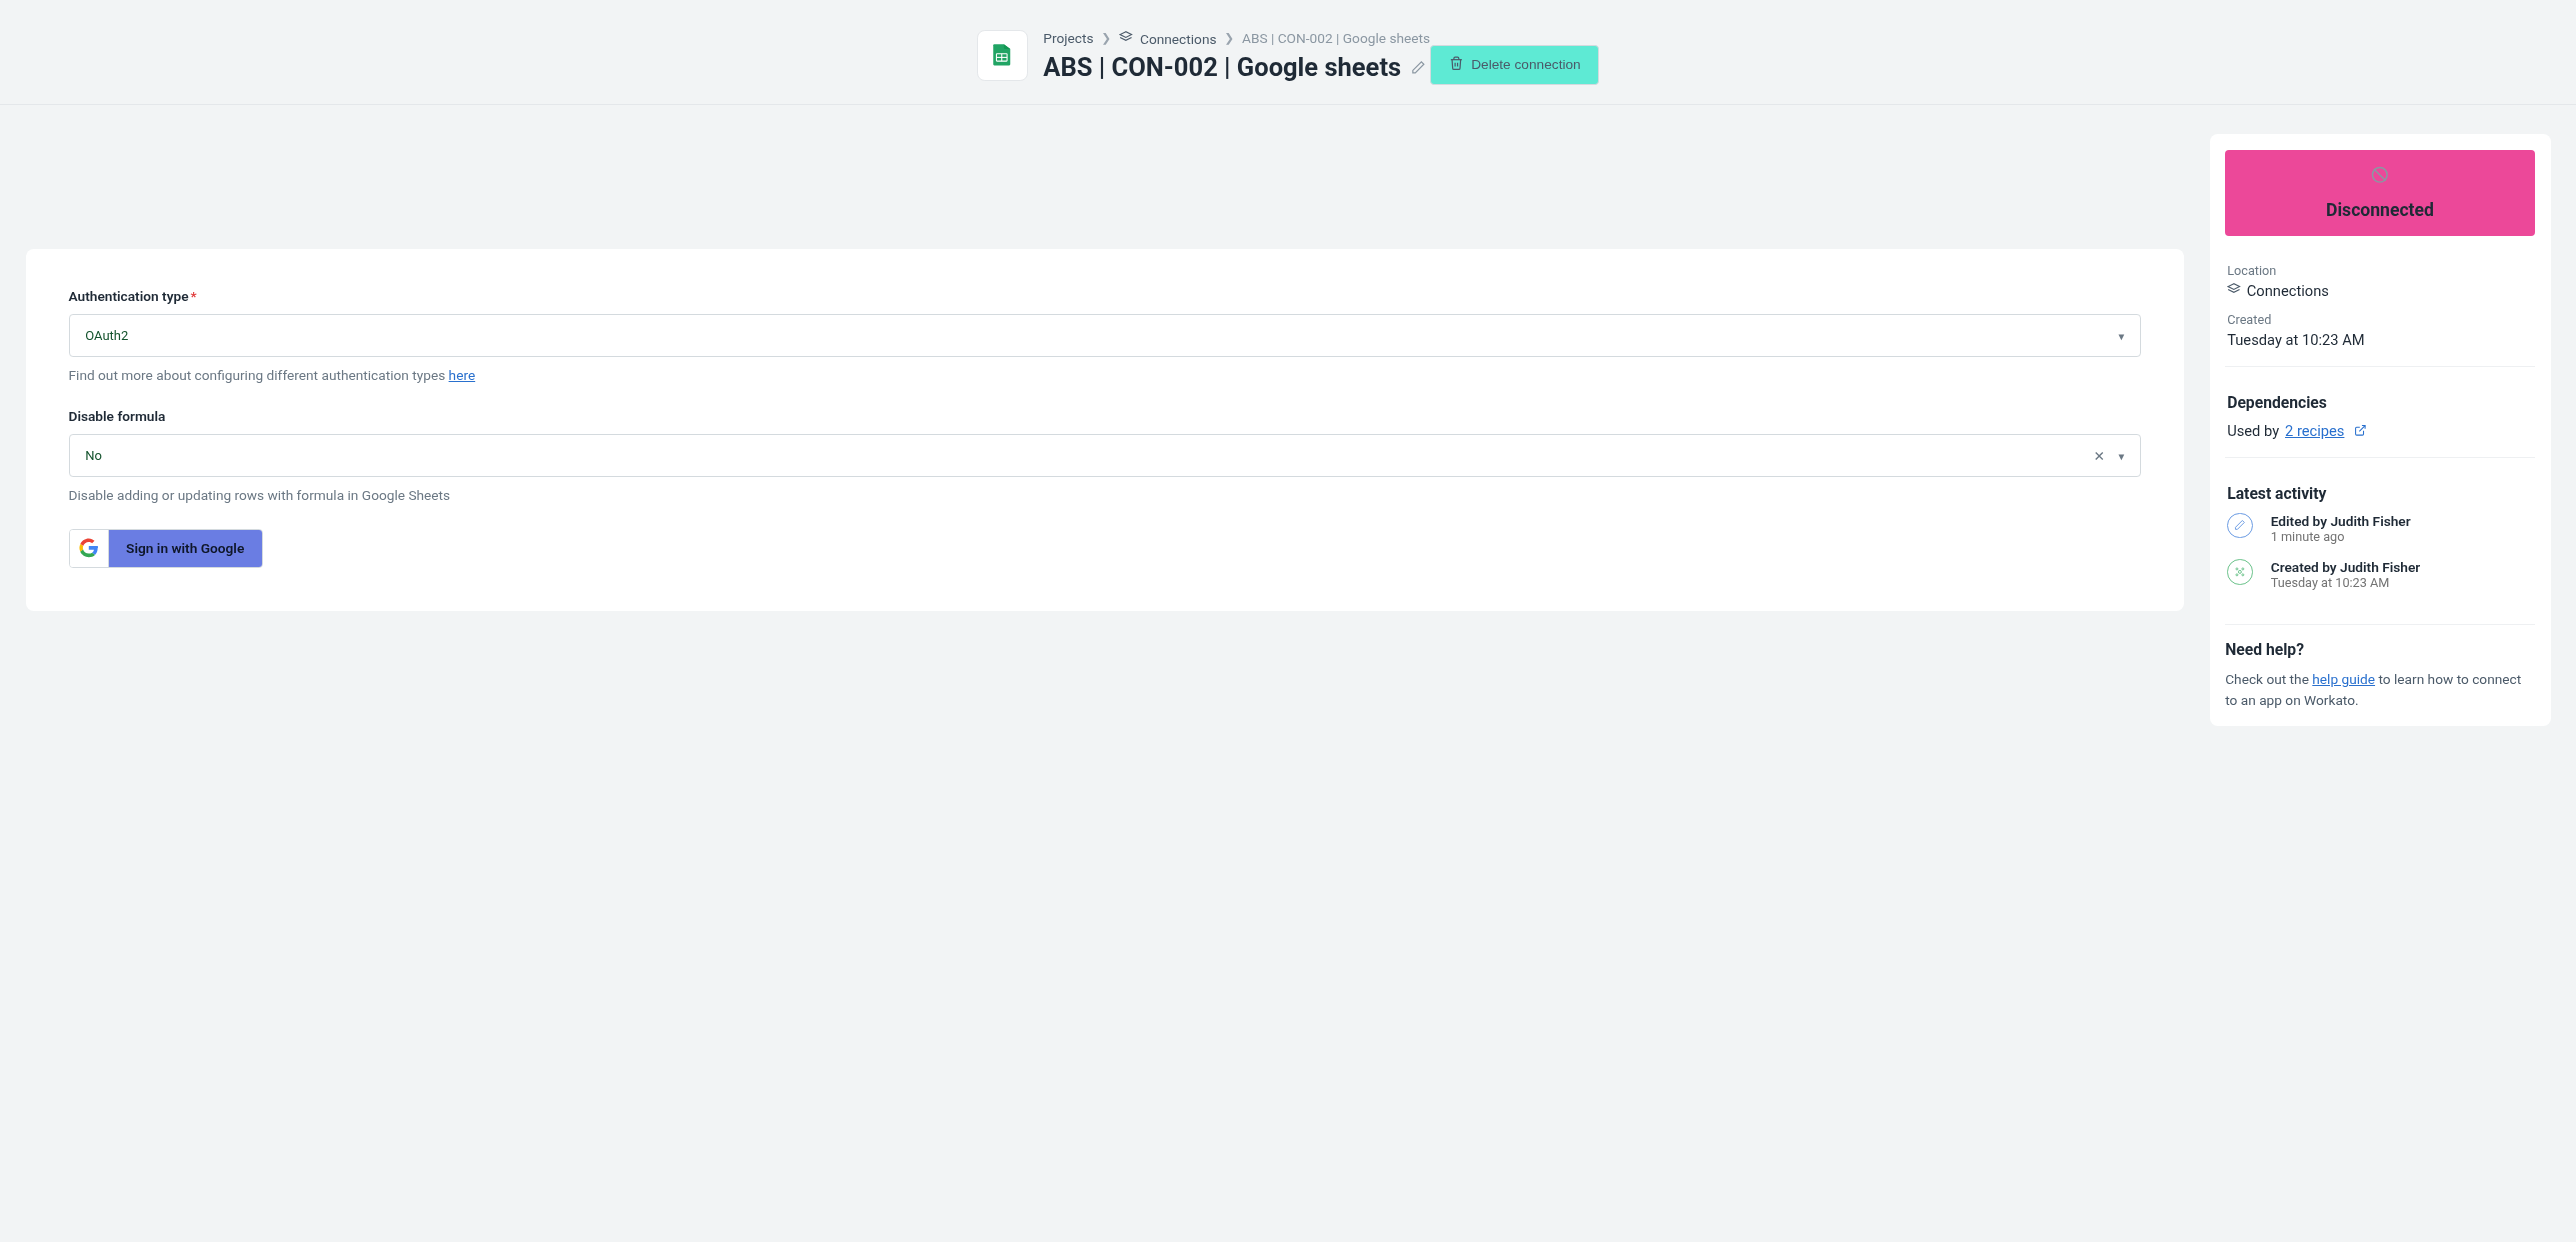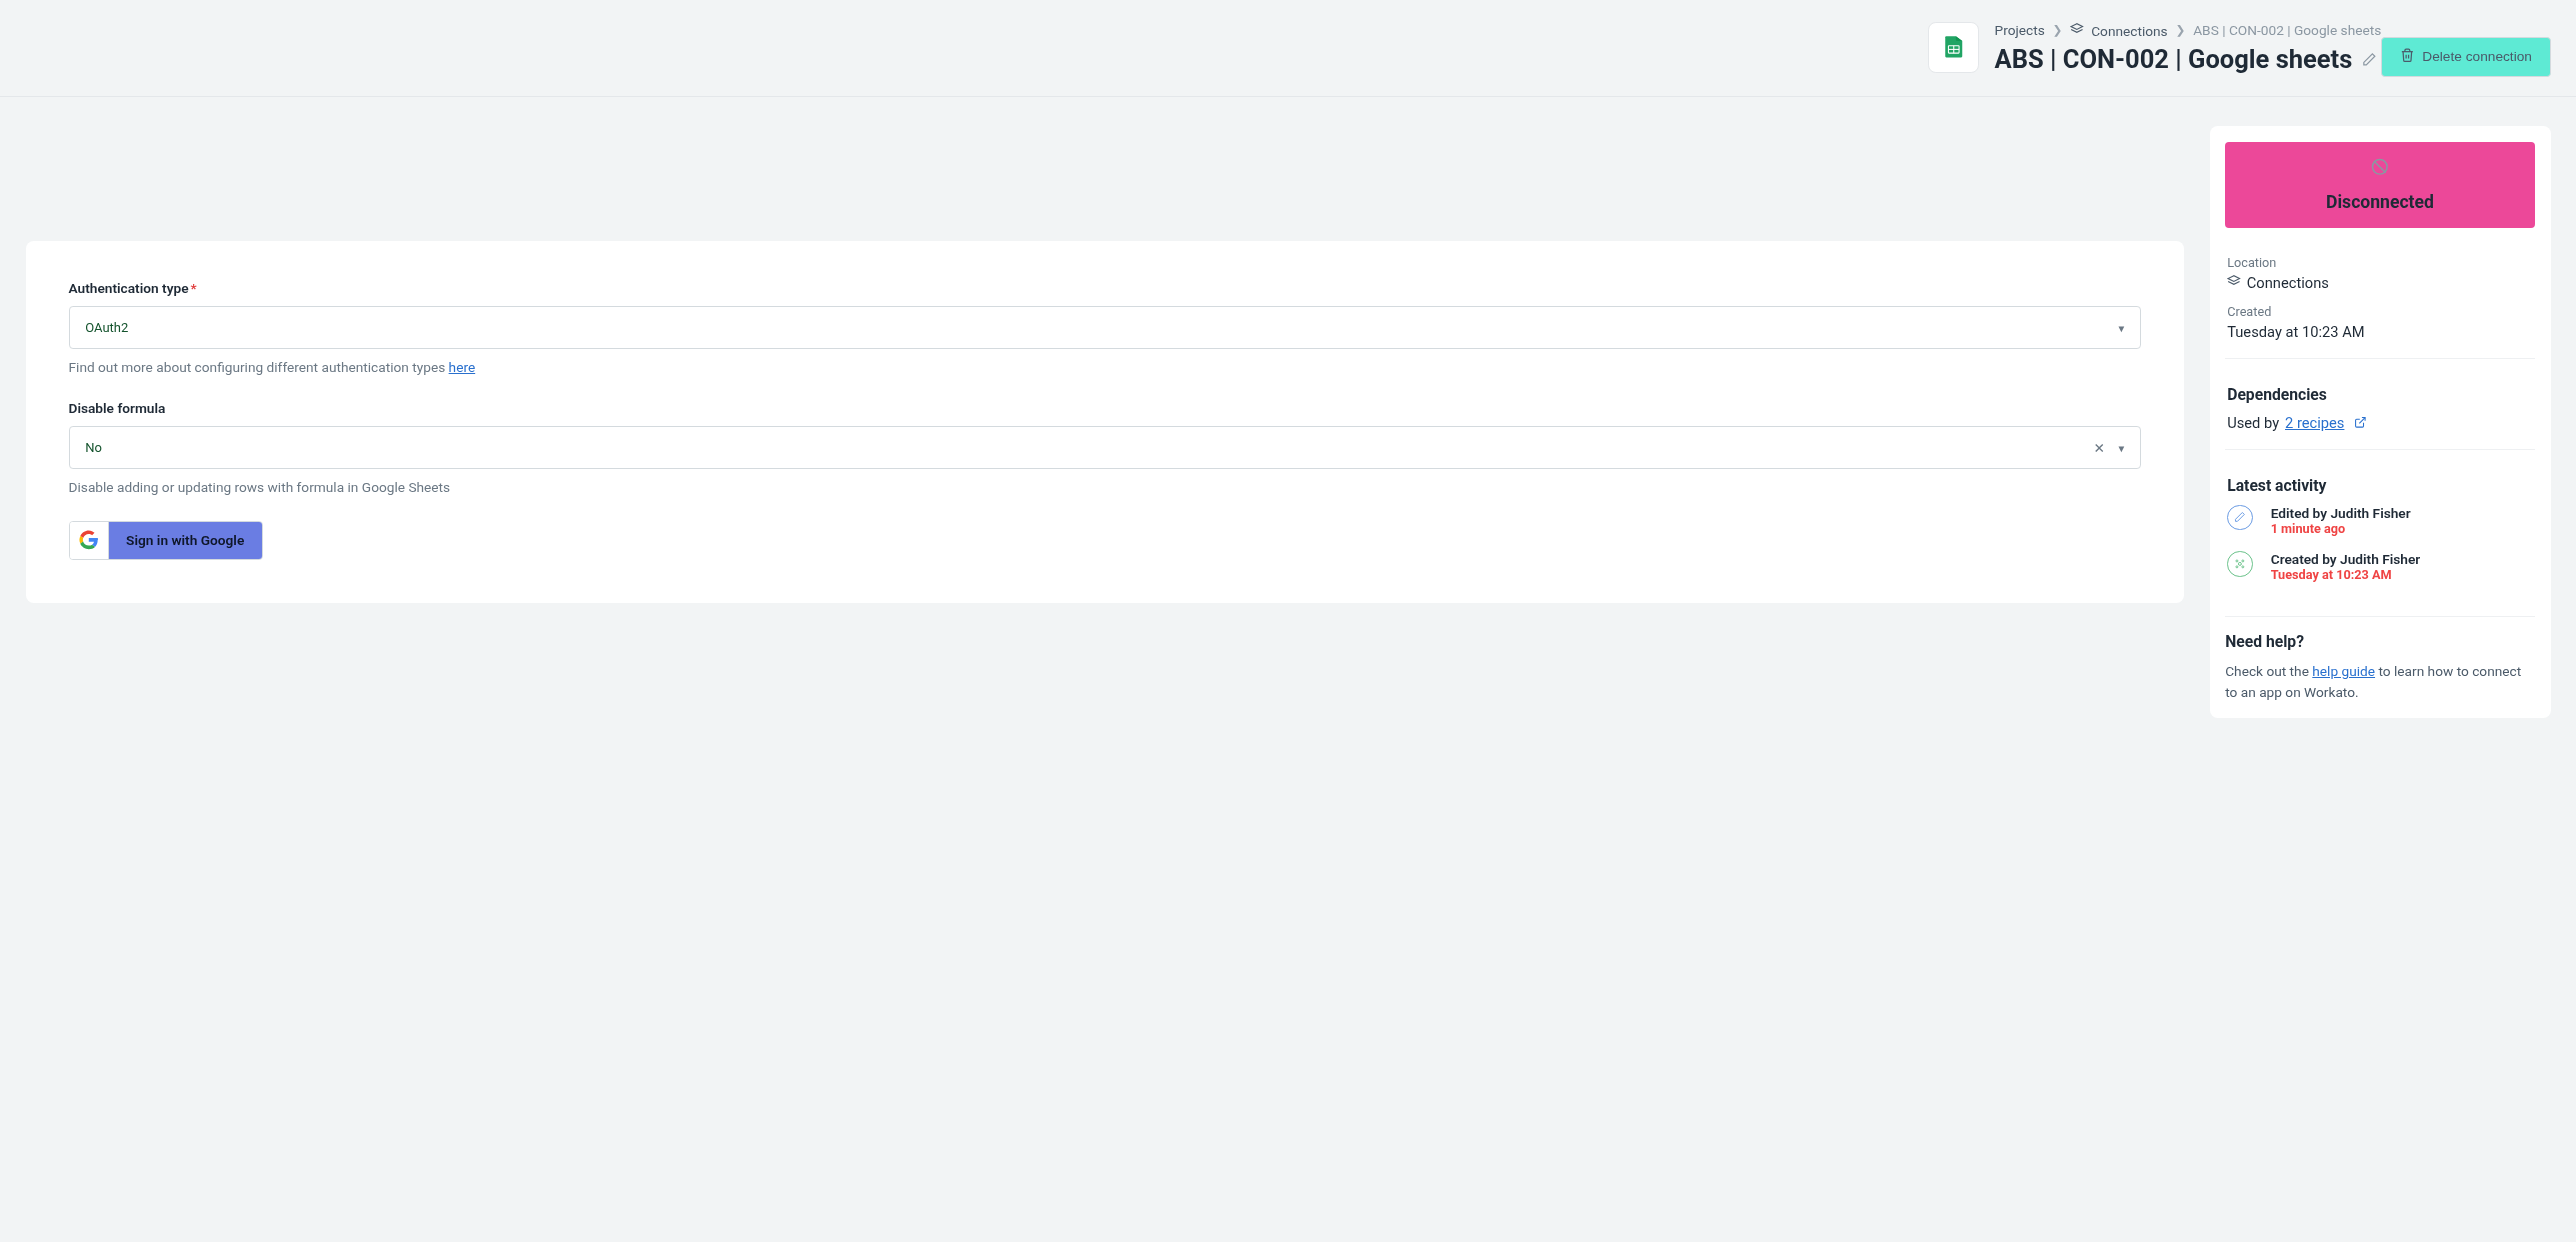--- a/index.html
+++ b/index.html
@@ -7,22 +7,23 @@
   font-family: -apple-system, BlinkMacSystemFont, "Segoe UI", Roboto, Helvetica, Arial, sans-serif;
   background: #f2f4f5;
   color: #1f2a36;
   font-size: 13.7px;
 }
 .page { padding: 0; }
 .header {
   padding: 21.6px 25.5px 19.6px 25.5px;
   display: flex;
   align-items: flex-start;
-  justify-content: flex-end;
+  justify-content: center;
   border-bottom: 1px solid #e4e7ea;
+  margin-top: 8px;
 }
 .header-left { display: flex; align-items: flex-start; gap: 15.7px; }
 .app-icon {
   width: 51px; height: 51px;
   background: #fff;
   border: 1px solid #e4e7ea;
   border-radius: 7.8px;
   display: flex; align-items: center; justify-content: center;
   flex-shrink: 0;
 }
@@ -143,21 +144,21 @@
 
 .activity-item { display: flex; gap: 18px; align-items: flex-start; margin-bottom: 15.7px; }
 .activity-icon {
   width: 25.5px; height: 25.5px; border-radius: 50%;
   border: 1px solid; display:flex; align-items:center; justify-content:center;
   flex-shrink: 0; font-size:11.8px;
 }
 .activity-icon.blue { border-color: #6a9be3; color:#6a9be3; }
 .activity-icon.green { border-color: #6ac28a; color:#6ac28a; }
 .activity-title { font-size: 13.7px; font-weight: 600; color: #1f2a36; }
-.activity-time { font-size: 12.7px; color: #ef4444; font-weight: bold; }
+.activity-time { font-size: 12.7px; color: #737373; }
 
 .help-section { padding-top: 15.7px; }
 .help-heading { font-size: 15.7px; font-weight: 700; color: #1f2a36; margin-bottom: 9.8px; }
 .help-para { font-size: 13.7px; color: #4b5a69; line-height: 1.5; }
 
 .ext-link-icon { display:inline-flex; margin-left:3.9px; vertical-align: middle; }
 </style>
 </head>
 <body>
 

